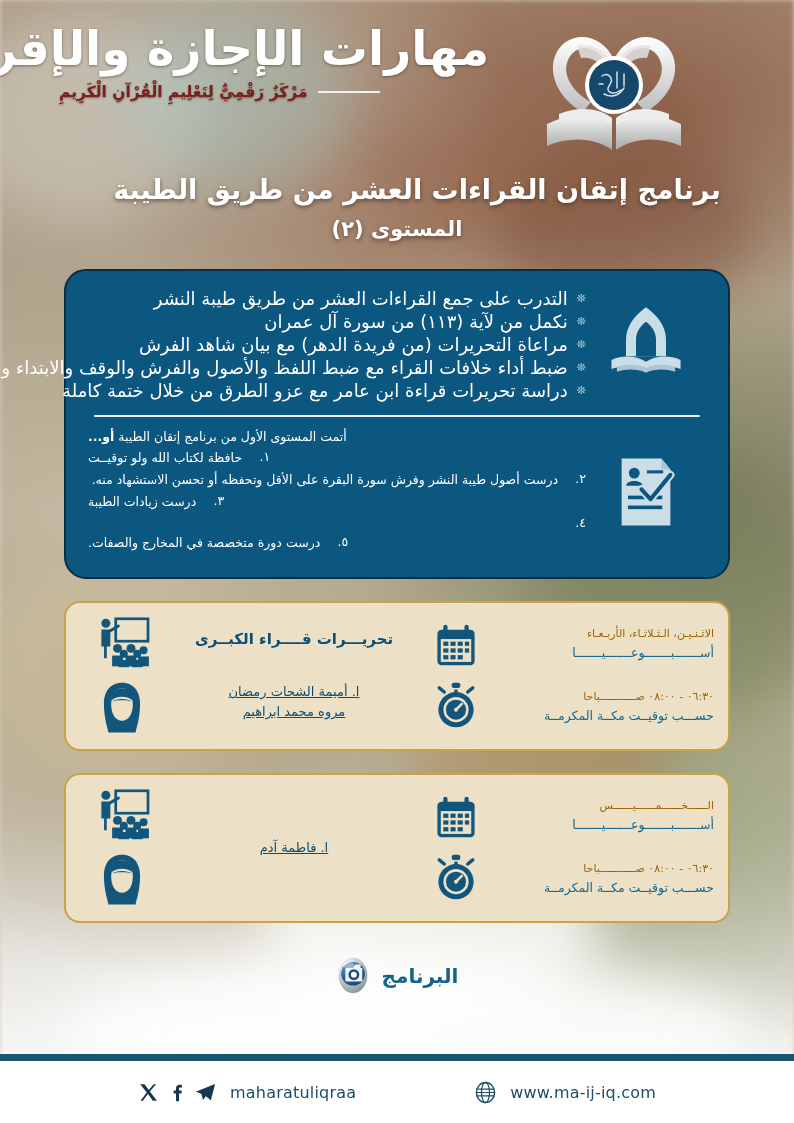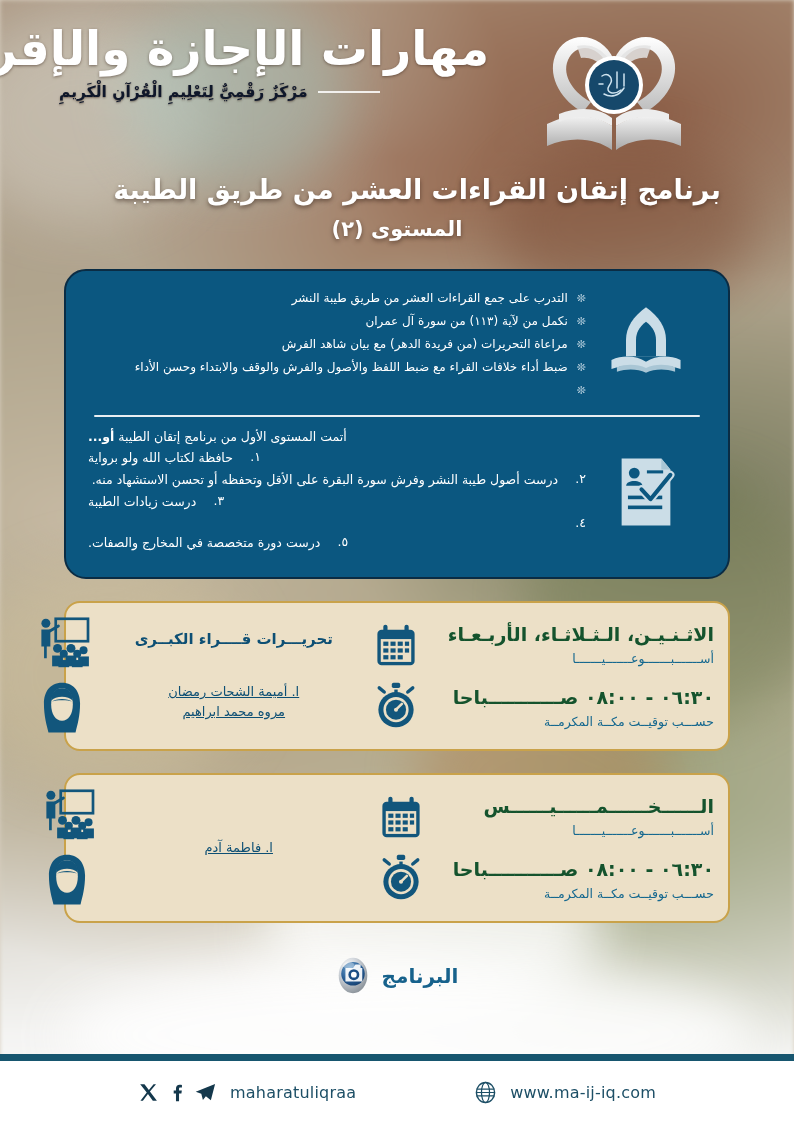--- a/index.html
+++ b/index.html
@@ -50,21 +50,21 @@
     color:#ffffff; line-height:1.05;
     text-shadow:0 1px 3px rgba(60,40,30,.55);
     direction:rtl; white-space:nowrap;
   }
   .brand-sub-row {
     display:flex; align-items:center; justify-content:center; gap:10px;
     margin-top:10px;
   }
   .brand-rule { width:62px; height:2px; background:rgba(255,255,255,.85); }
   .brand-sub {
-    font-size:15.5px; font-weight:bold; color:#0f172a; white-space:nowrap;
+    font-size:15.5px; font-weight:bold; color:#7f1d1d; white-space:nowrap;
     text-shadow:0 1px 2px rgba(60,40,30,.55);
   }
   .emblem { position:absolute; right:95px; top:16px; width:170px; height:145px; }
 
   
   .title-wrap { text-align:center; margin-top:2px; }
   .main-title {
     font-size:27px; font-weight:bold; color:#ffffff; letter-spacing:.5px;
     text-shadow:0 2px 4px rgba(50,30,20,.55); white-space:nowrap;padding-left:40px;
   }
@@ -78,21 +78,21 @@
     position:relative; margin:28px auto 0; width:666px; min-height:310px;
     background:#0b5780; border:2px solid #0a2c44; border-radius:22px;
     color:#ffffff; padding:18px 22px 16px;
   }
   .panel-top { display:flex; align-items:flex-start; }
   .panel-icon-a { width:120px; flex:0 0 120px; display:flex; justify-content:center; padding-top:14px; }
   .bullets { flex:1; padding-left:4px; }
   .b-row { display:flex; align-items:flex-start; justify-content:flex-start;
            gap:9px; margin-bottom:4px; direction:rtl; }
   .b-mark { color:#cfe0ea; font-size:11px; line-height:19px; flex:0 0 auto; }
-  .b-text { font-size:12px; line-height:19px; color:#ffffff; white-space:nowrap; }
+  .b-text { font-size:18px; line-height:19px; color:#ffffff; white-space:nowrap; }
 
   .divider { height:2px; background:#e9eef2; margin:11px 6px 12px; border-radius:2px; }
 
   .panel-bottom { display:flex; align-items:flex-start; }
   .panel-icon-b { width:120px; flex:0 0 120px; display:flex; justify-content:center; padding-top:26px; }
   .prereq { flex:1; }
   .prereq-head { font-size:12.5px; text-align:left; margin-bottom:5px; direction:rtl; }
   .prereq-head b { font-weight:bold; }
   .p-row { display:flex; justify-content:flex-start; gap:12px; margin-bottom:4px; direction:rtl; }
   .p-num { flex:0 0 16px; text-align:right; font-size:12.5px; }
@@ -110,21 +110,21 @@
   .card-col-text  { width:232px; flex:0 0 232px; display:flex; flex-direction:column;
                     justify-content:space-around; padding:10px 6px; text-align:center; }
   .card-col-sym   { width:92px;  flex:0 0 92px;  display:flex; flex-direction:column;
                     align-items:center; justify-content:space-around; padding:12px 0; }
   .card-col-info  { flex:1; display:flex; flex-direction:column; justify-content:space-around;
                     padding:10px 14px 10px 6px; text-align:right; }
 
   .course-name { font-size:15px; font-weight:bold; color:#0d4f74; line-height:1.3;
                  letter-spacing:.5px; white-space:nowrap; }
   .teacher { font-size:13px; color:#0d4f74; line-height:1.55;text-decoration:underline; }
-  .info-main { font-size:19px; font-weight:bold; color:#14532d; line-height:1.5;
+  .info-main { font-size:11px; font-weight:normal; color:#a16207; line-height:1.5;
                white-space:nowrap; letter-spacing:.2px; }
   .info-sub  { font-size:12.5px; color:#15688f; line-height:1.6; white-space:nowrap;
                letter-spacing:.2px; }
 
   
   .program { margin:34px auto 0; display:flex; align-items:center; justify-content:center; gap:12px; }
   .program-label { font-size:20px; font-weight:bold; color:#17628c; }
 
   
   .footer-rule { position:absolute; left:0; right:0; bottom:62px; height:7px; background:#17566f; }
@@ -231,20 +231,21 @@
         <div class="b-row">
           <span class="b-mark">❊</span>
           <span class="b-text">مراعاة التحريرات (من فريدة الدهر) مع بيان شاهد الفرش</span>
         </div>
         <div class="b-row">
           <span class="b-mark">❊</span>
           <span class="b-text">ضبط أداء خلافات القراء مع ضبط اللفظ والأصول والفرش والوقف والابتداء وحسن الأداء</span>
         </div>
         <div class="b-row">
           <span class="b-mark">❊</span>
+          <span class="b-text">دراسة تحريرات قراءة ابن عامر مع عزو الطرق من خلال ختمة كاملة</span>
         </div>
       </div>
     </div>
 
     <div class="divider"></div>
 
     <div class="panel-bottom">
       <div class="panel-icon-b">
         <svg viewBox="0 0 70 82" width="64" height="74">
           <path d="M8 4 H52 L62 16 V78 H8 Z" fill="#cbdde7"></path>
@@ -258,21 +259,21 @@
           <path d="M30 38 L40 49 L62 22" stroke="#0b5780" stroke-width="4.5" fill="none" stroke-linecap="round" stroke-linejoin="round"></path>
         </svg>
       </div>
 
       <div class="prereq">
         <div class="prereq-head">
           <span>أتمت المستوى الأول من برنامج إتقان الطيبة </span><b>أو...</b>
         </div>
         <div class="p-row align-right">
           <span class="p-num">١.</span>
-          <span class="p-text">حافظة لكتاب الله ولو برواية</span>
+          <span class="p-text">حافظة لكتاب الله ولو توقيــت</span>
         </div>
         <div class="p-row">
           <span class="p-num">٢.</span>
           <span class="p-text">درست أصول طيبة النشر وفرش سورة البقرة على الأقل وتحفظه أو تحسن الاستشهاد منه.</span>
         </div>
         <div class="p-row align-right">
           <span class="p-num">٣.</span>
           <span class="p-text">درست زيادات الطيبة</span>
         </div>
         <div class="p-row">

